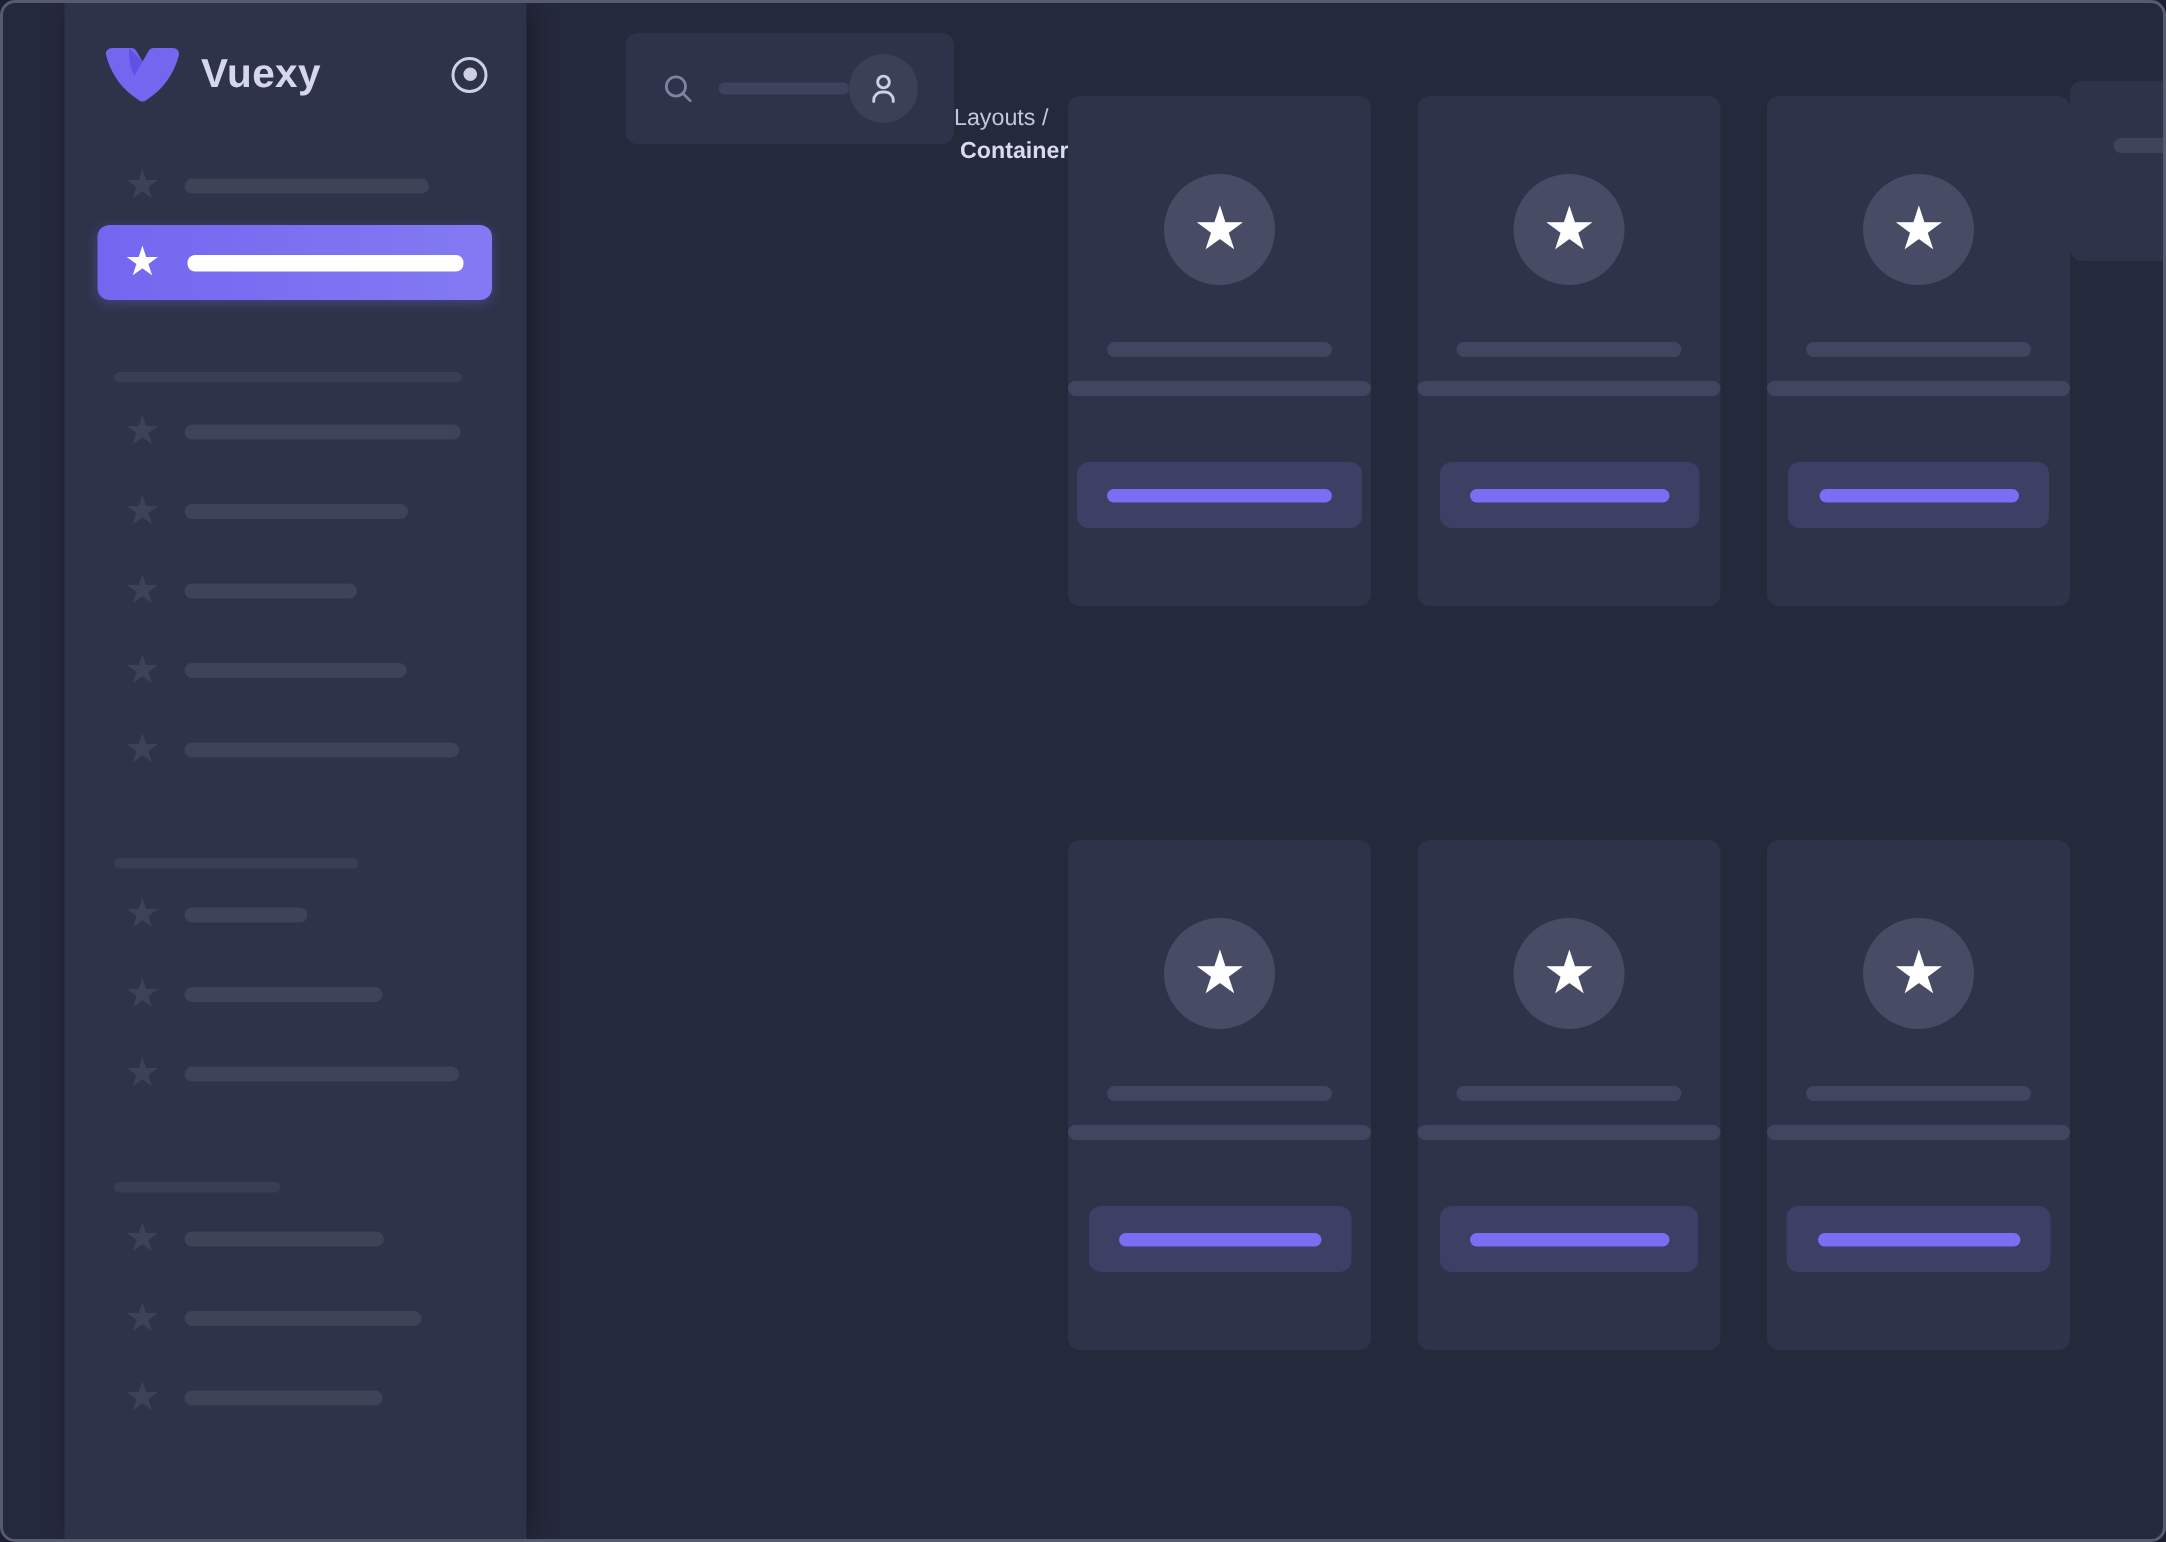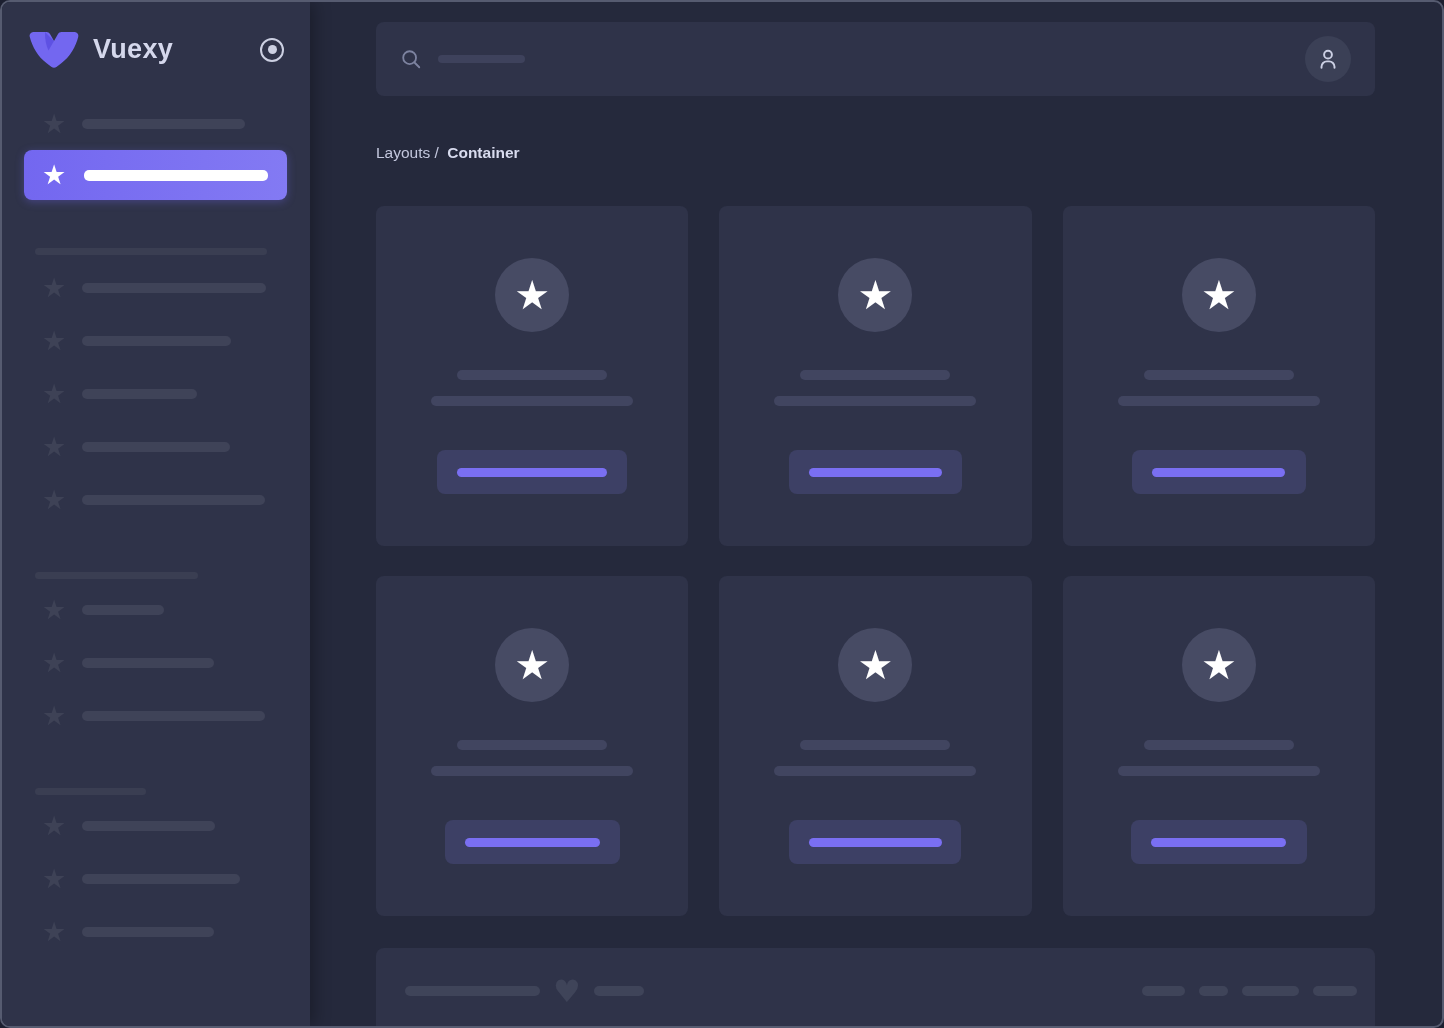--- a/index.html
+++ b/index.html
@@ -2,21 +2,21 @@
 <html><head>
 <meta charset="utf-8">
 <style>
   html,body{margin:0;padding:0;background:#1c1f30;}
   body{width:1444px;height:1028px;overflow:hidden;font-family:"Liberation Sans",sans-serif;}
   *{box-sizing:border-box;}
 
   .frame{
     width:1444px;height:1028px;
     border:2px solid #565b70;border-radius:10px;
-    background:#25293c;display:flex;overflow:hidden;
+    background:#25293c;display:flex;overflow:hidden;padding-left:41px;
   }
 
   
   .sidebar{
     width:308px;flex:0 0 308px;background:#2f3349;
     box-shadow:4px 0 16px rgba(0,0,0,.3);z-index:2;
     display:flex;flex-direction:column;overflow:hidden;
   }
   .sidebar-top{height:95px;display:flex;align-items:center;padding:0 26px;}
   .brand{margin-left:13px;font-size:27px;font-weight:bold;color:#d5d8ec;letter-spacing:.3px;}
@@ -33,21 +33,21 @@
     height:50px;margin:0 23px 0 22px;padding-left:16px;border-radius:8px;
     background:linear-gradient(90deg,#7367f0,#837af3);
     box-shadow:0 2px 8px rgba(115,103,240,.35);
   }
   .nav-item.active .star{color:#ffffff;}
   .nav-item.active .bar{background:#ffffff;height:11px;margin-left:16px;}
   .nav-section{height:7px;border-radius:3.5px;background:#3a3e52;margin:46px 0 4px 33px;}
   .nav-section.first{margin-top:48px;margin-bottom:6px;}
 
   
-  .main{flex:1;padding:20px 67px 0 66px;display:flex;flex-direction:column;overflow:hidden;}
+  .main{flex:1;padding:20px 67px 0 66px;display:flex;overflow:hidden;}
 
   .topbar{height:74px;flex:0 0 74px;background:#2f3349;border-radius:8px;
     display:flex;align-items:center;padding:0 24px;}
   .search-sk{width:87px;height:8px;border-radius:4px;background:#3e425c;margin-left:16px;}
   .avatar{margin-left:auto;width:46px;height:46px;border-radius:50%;background:#3b4056;
     display:flex;align-items:center;justify-content:center;cursor:pointer;}
 
   .breadcrumb{margin-top:46px;height:22px;font-size:15.5px;line-height:22px;}
   .crumb-muted{color:#c3c7dd;}
   .crumb-active{color:#d8dbee;font-weight:bold;margin-left:4px;}

